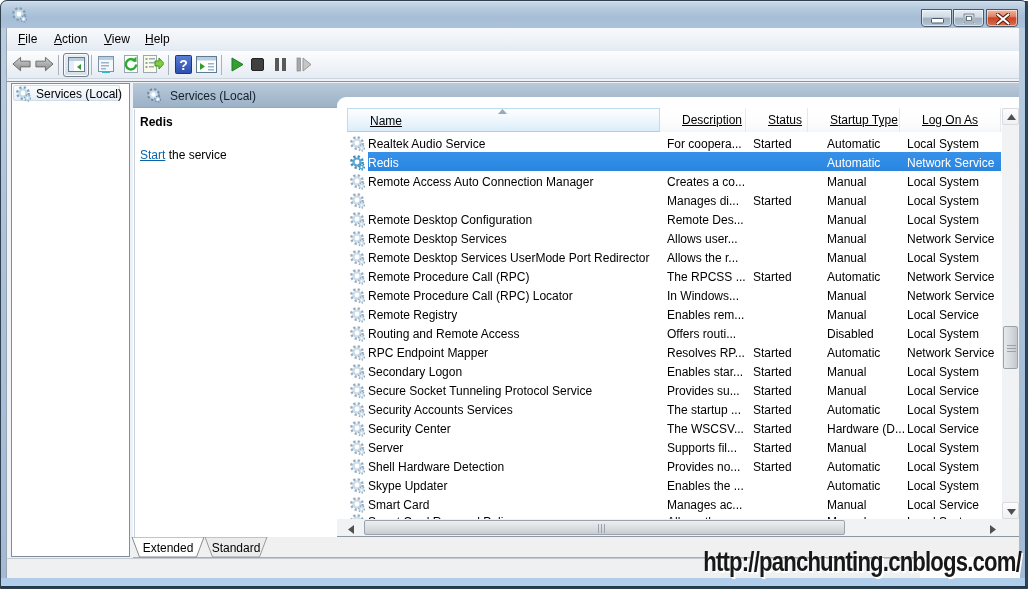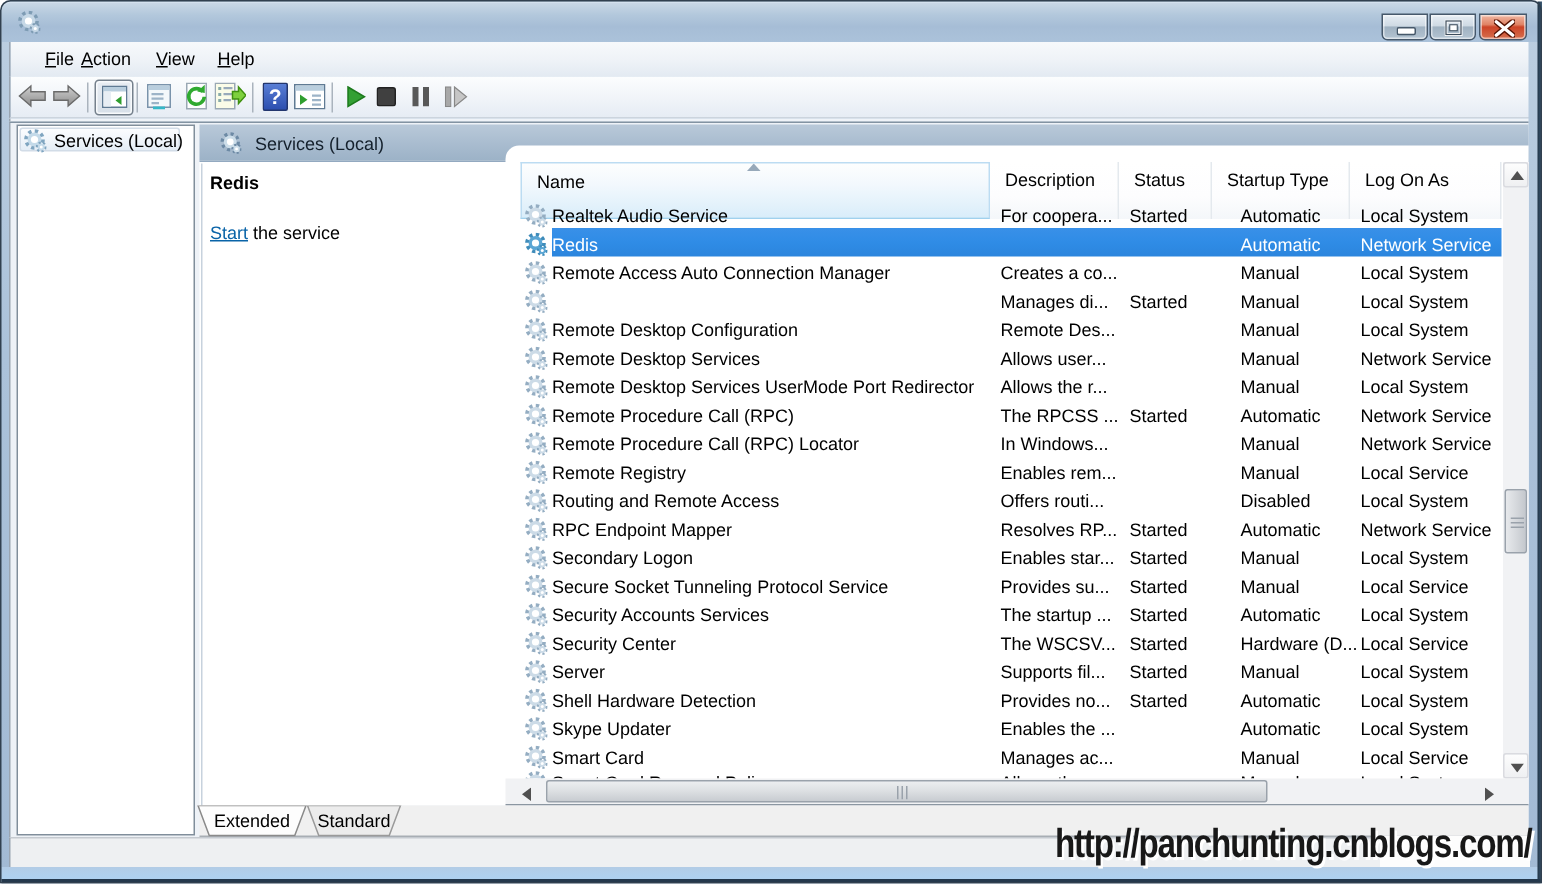--- a/index.html
+++ b/index.html
@@ -53,21 +53,21 @@
   
   #mainwhite { left:133px; top:108px; width:886px; height:429px; background:#fff; }
   #listcorner { left:337px; top:97px; width:682px; height:20px; background:#fff; border-top-left-radius:9px; }
 
   
   #redis-title { left:140px; top:115px; font-weight:bold; }
   #start-line { left:140px; top:148px; }
   #start-line a { color:#0a64a8; text-decoration:underline;text-align:right; }
 
   
-  .hdrcell { position:absolute; top:108px; height:38px; line-height:24px; background:linear-gradient(180deg,#ffffff 0%,#fdfdfe 60%,#f4f7fa 100%); border-right:1px solid #e4e9ee; padding-left:10px; }
+  .hdrcell { position:absolute; top:108px; height:24px; line-height:24px; background:linear-gradient(180deg,#ffffff 0%,#fdfdfe 60%,#f4f7fa 100%); border-right:1px solid #e4e9ee; padding-left:22px;text-decoration:underline; }
   #hdr-name { left:347px; width:313px; background:linear-gradient(180deg,#fdfefe 0%,#f2f8fd 40%,#e4f2fb 75%,#d9edfa 100%); border:1px solid #bcdcf2; border-bottom:1px solid #a0d1ee; }
   #hdr-desc { left:660px; width:86px; }
   #hdr-status { left:746px; width:62px; }
   #hdr-stype { left:808px; width:92px; }
   #hdr-logon { left:900px; width:101px; }
   #sortcaret { left:497px; top:109px; }
 
   
   #rows { left:337px; top:133px; width:665px; height:386px; overflow:hidden; position:absolute; }
   .row { position:absolute; left:0; width:665px; height:19px; }
@@ -143,21 +143,21 @@
 </div>
 <div id="btn-close" class="capbtn">
   <div class="inner"></div>
   <svg class="abs" style="left:9px;top:3px" width="14" height="12" viewBox="0 0 14 12">
     <path d="M1 1 L13 11 M13 1 L1 11" stroke="#5a1505" stroke-width="4" stroke-linecap="round"></path>
     <path d="M1.5 1.5 L12.5 10.5 M12.5 1.5 L1.5 10.5" stroke="#fff" stroke-width="2.2" stroke-linecap="round"></path>
   </svg>
 </div>
 
 <div id="menubar" class="abs">
-    <span class="m" style="left:23px"><u>F</u>ile</span>
+    <span class="m" style="left:11px"><u>F</u>ile</span>
     <span class="m" style="left:47px"><u>A</u>ction</span>
     <span class="m" style="left:97px"><u>V</u>iew</span>
     <span class="m" style="left:138px"><u>H</u>elp</span>
   </div>
 
 <div id="toolbar" class="abs">
 
   <svg class="abs" style="left:5px;top:5px" width="20" height="17" viewBox="0 0 21 17">
     <path d="M9 1 L9 5 L19 5 L19 11 L9 11 L9 15 L1 8 Z" fill="url(#garr)" stroke="#6a6a6a" stroke-width="1"></path>
     <defs>

